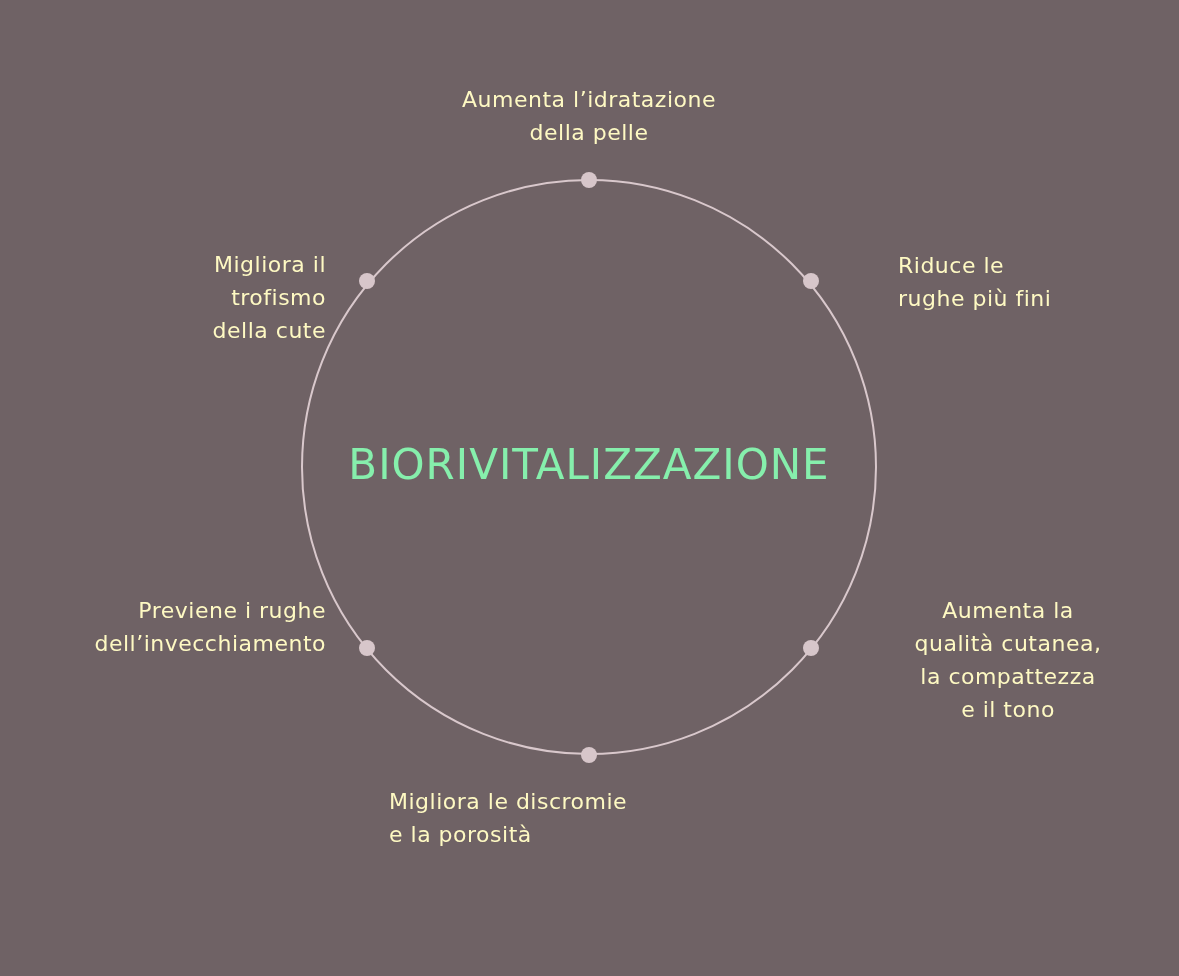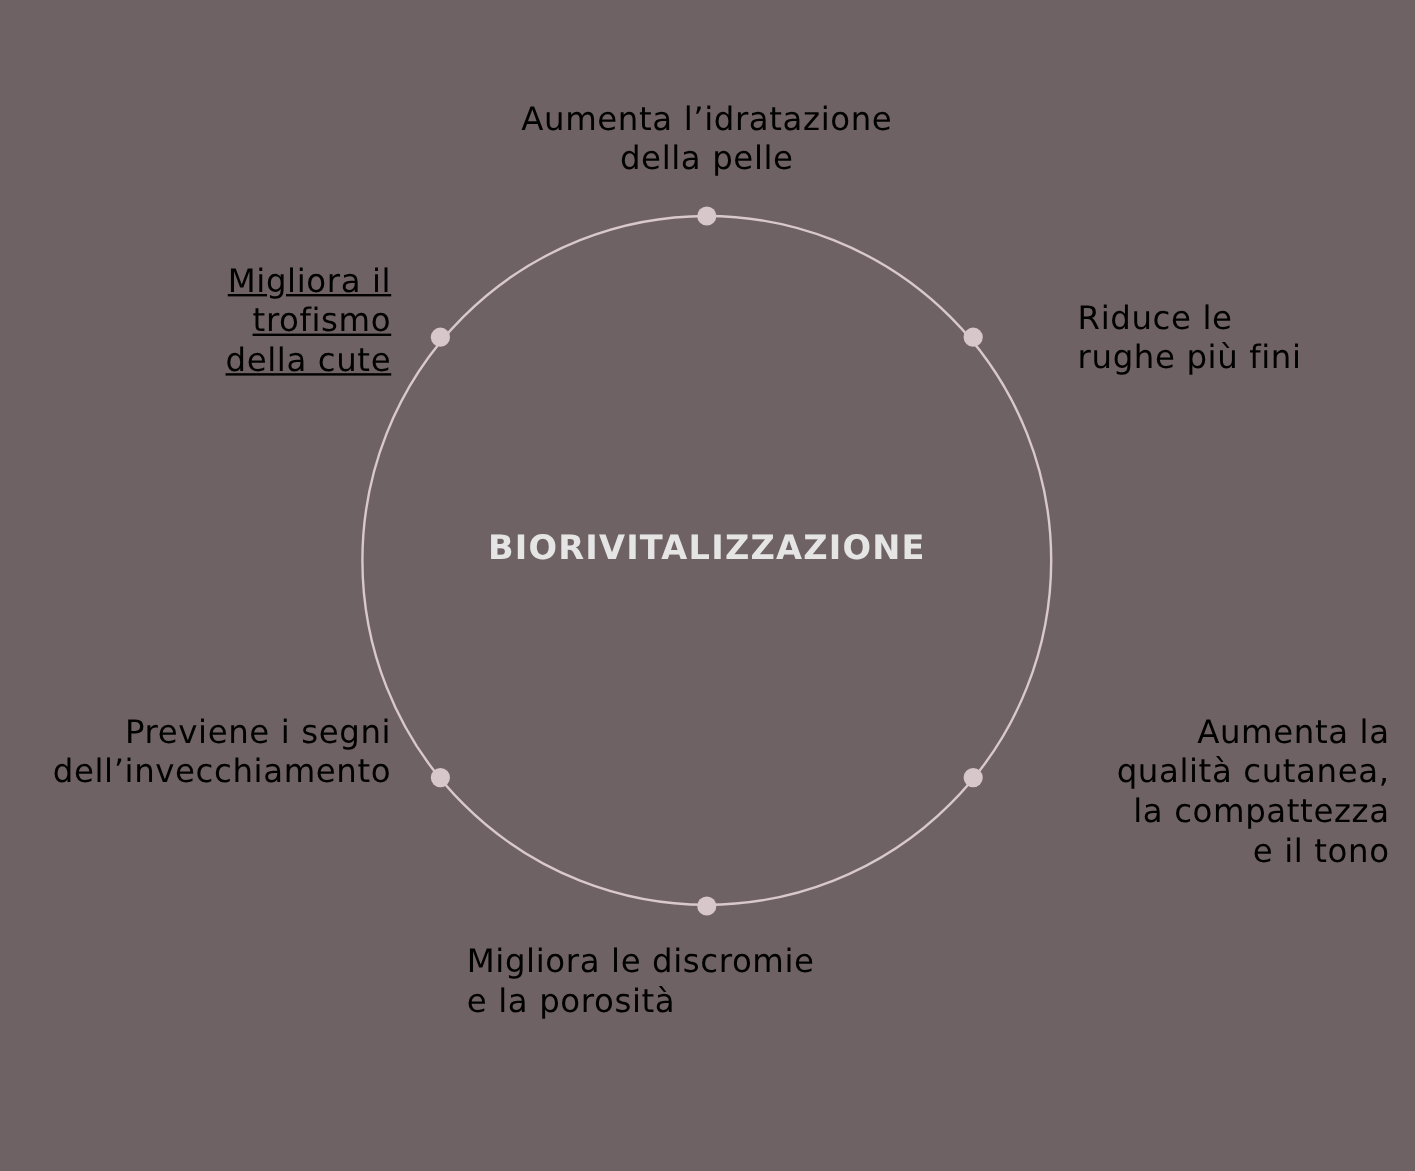--- a/index.html
+++ b/index.html
@@ -6,41 +6,40 @@
     body {
       width: 1179px; height: 976px; overflow: hidden;
       background: #6f6265;
       font-family: "DejaVu Sans", sans-serif;
       color: #ffffff;
       position: relative;
     }
     #diagram-svg { position: absolute; left: 0; top: 0; }
     .label {
       position: absolute;
-      font-size: 27px;
+      font-size: 22px;
       line-height: 33px;
       letter-spacing: 0.5px;
       white-space: pre-line;
-      color: #000000;
+      color: #fef9c3;
     }
     .center-title {
       position: absolute;
       left: 289px; top: 440px; width: 600px;
       text-align: center;
-      font-size: 28px;
+      font-size: 42px;
       letter-spacing: 1px;
-      color: #e5e5e5;
-      font-weight: bold;
+      color: #86efac;
     }
     .l-top { left: 389px; top: 83px; width: 400px; text-align: center; }
     .l-ur { left: 858px; top: 249px; width: 300px; text-align: left; margin-left: 40px; }
-    .l-lr { left: 858px; top: 594px; width: 300px; text-align: right; }
+    .l-lr { left: 858px; top: 594px; width: 300px; text-align: center; }
     .l-bot { left: 389px; top: 785px; width: 400px; text-align: left; }
     .l-ll { left: 0px; top: 594px; width: 326px; text-align: right; }
-    .l-ul { left: 0px; top: 218px; width: 326px; text-align: right; text-decoration: underline; }
+    .l-ul { left: 0px; top: 248px; width: 326px; text-align: right; }
   </style>
 </head>
 <body>
 
 <svg id="diagram-svg" width="1179" height="976">
   <circle cx="589" cy="467" r="287" fill="none" stroke="#d9c8cc" stroke-width="2"></circle>
   <circle cx="589" cy="180" r="8" fill="#d7c6ca"></circle>
   <circle cx="811" cy="281" r="8" fill="#d7c6ca"></circle>
   <circle cx="811" cy="648" r="8" fill="#d7c6ca"></circle>
   <circle cx="589" cy="755" r="8" fill="#d7c6ca"></circle>
@@ -53,17 +52,17 @@
 <div class="label l-top">Aumenta l’idratazione
 della pelle</div>
 <div class="label l-ur">Riduce le
 rughe più fini</div>
 <div class="label l-lr">Aumenta la
 qualità cutanea,
 la compattezza
 e il tono</div>
 <div class="label l-bot">Migliora le discromie
 e la porosità</div>
-<div class="label l-ll">Previene i segni
+<div class="label l-ll">Previene i rughe
 dell’invecchiamento</div>
 <div class="label l-ul">Migliora il
 trofismo
 della cute</div>
 
 </body></html>

